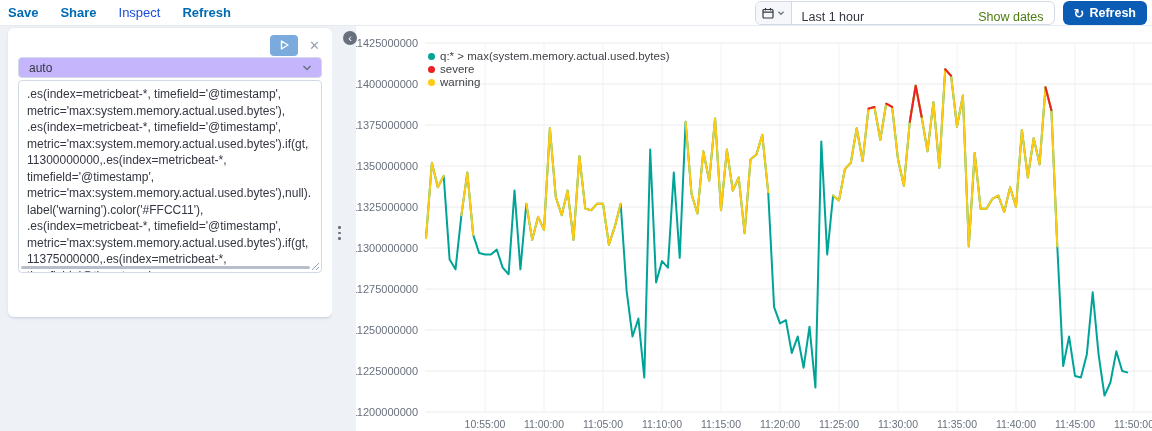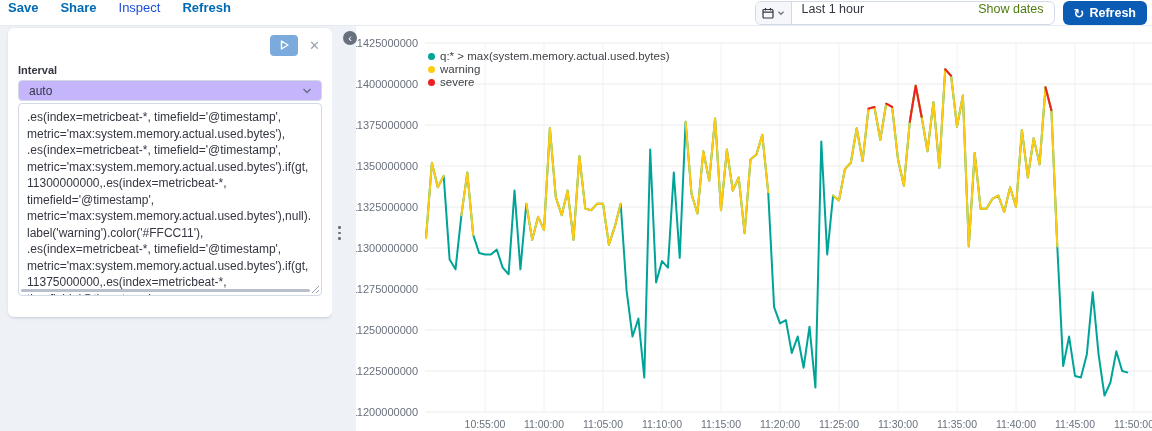--- a/index.html
+++ b/index.html
@@ -3,27 +3,27 @@
 <meta charset="utf-8">
 <style>
   * { margin:0; padding:0; box-sizing:border-box; }
   html,body { width:1152px; height:431px; overflow:hidden;
     font-family:"Liberation Sans","DejaVu Sans",sans-serif; background:#eef1f6; }
   .app { position:relative; width:1152px; height:431px; }
 
   
   .topbar { position:absolute; left:0; top:0; width:1152px; height:26px;
     background:#ffffff; border-bottom:1px solid #e7eaf0;
-    display:flex; align-items:flex-start; padding-left:8px; z-index:5; }
+    display:flex; align-items:center; padding-left:8px; z-index:5; }
   .toplink { font-size:13px; font-weight:600; color:#006bb4; margin-right:22px; cursor:pointer; }
   .toplink.disabled { color:#1d4ed8; font-weight:500; }
 
   
   .datebar { position:absolute; right:5px; top:1px; height:24px; display:flex; align-items:center; z-index:6; }
-  .dp-control { display:flex; align-items:flex-start; width:300px; height:24px;
+  .dp-control { display:flex; align-items:flex-end; width:300px; height:24px;
     border:1px solid #d3dae6; border-radius:6px; background:#fff; overflow:hidden; }
   .dp-quick { display:flex; align-items:center; justify-content:center; gap:3px;
     width:36px; height:100%; background:#f5f7fa; border-right:1px solid #d3dae6; cursor:pointer; }
   .dp-value { flex:0 0 auto; font-size:12.5px; color:#343741; padding-left:10px; cursor:pointer; }
   .dp-spacer { flex:1; }
   .dp-showdates { font-size:12.5px; font-weight:500; color:#4d7c0f; padding-right:10px; cursor:pointer; white-space:nowrap; }
   .dp-refresh { margin-left:8px; height:24px; padding:0 11px; display:flex; align-items:center; gap:5px;
     background:#0b5cb4; color:#fff; border:none; border-radius:6px;
     font-size:12.5px; font-weight:600; cursor:pointer; font-family:inherit; }
   .refresh-glyph { font-size:13px; line-height:1; }
@@ -105,21 +105,20 @@
       <button class="play-btn">
         <svg width="9" height="10" viewBox="0 0 9 10">
           <polygon points="1.5,1 8,5 1.5,9" fill="none" stroke="#ffffff" stroke-width="1.4" stroke-linejoin="round"></polygon>
         </svg>
       </button>
       <button class="close-btn">
         <span>✕</span>
       </button>
     </div>
 
-    <div class="fieldlabel">Interval</div>
     <div class="select">
       <span>auto</span>
       <svg class="chev" width="10" height="8" viewBox="0 0 10 8">
         <polyline points="1.5,2 5,5.6 8.5,2" fill="none" stroke="#69707d" stroke-width="1.4"></polyline>
       </svg>
     </div>
 
     <div class="ta-wrap">
       <textarea class="expr" spellcheck="false" style="">.es(index=metricbeat-*, timefield='@timestamp', metric='max:system.memory.actual.used.bytes'), .es(index=metricbeat-*, timefield='@timestamp', metric='max:system.memory.actual.used.bytes').if(gt,11300000000,.es(index=metricbeat-*, timefield='@timestamp', metric='max:system.memory.actual.used.bytes'),null).label('warning').color('#FFCC11'), .es(index=metricbeat-*, timefield='@timestamp', metric='max:system.memory.actual.used.bytes').if(gt,11375000000,.es(index=metricbeat-*, timefield='@timestamp', metric='max:system.memory.actual.used.bytes'),null).label('severe').color('red')</textarea>
       <div class="ta-scrollbar"></div>
@@ -197,23 +196,23 @@
       <g id="s-sev">
           <path d="M512.5 82.60000000000001L518.4000000000001 80.96000000000001M530.2 77.68L536.1 80.96000000000001M553.8 95.72L559.7 59.64M559.7 59.64L565.6 90.8M589.2 43.239999999999995L595.1 49.800000000000004M689.5 61.28L695.4000000000001 84.24000000000001" fill="none" stroke="#ee2024" stroke-width="2" stroke-linecap="round"></path>
         </g>
     </svg>
     <div class="legend">
         <div class="lg-row">
           <span class="lg-dot" style="background: rgb(0, 163, 152);"></span>
           <span class="lg-txt">q:* &gt; max(system.memory.actual.used.bytes)</span>
         </div>
         <div class="lg-row">
+          <span class="lg-dot" style="background: rgb(238, 32, 36);"></span>
+          <span class="lg-txt">severe</span>
+        </div>
+        <div class="lg-row">
           <span class="lg-dot" style="background: rgb(255, 204, 17);"></span>
           <span class="lg-txt">warning</span>
         </div>
-        <div class="lg-row">
-          <span class="lg-dot" style="background: rgb(238, 32, 36);"></span>
-          <span class="lg-txt">severe</span>
-        </div>
       </div>
   </div>
 
 </div>
 
 </body></html>

